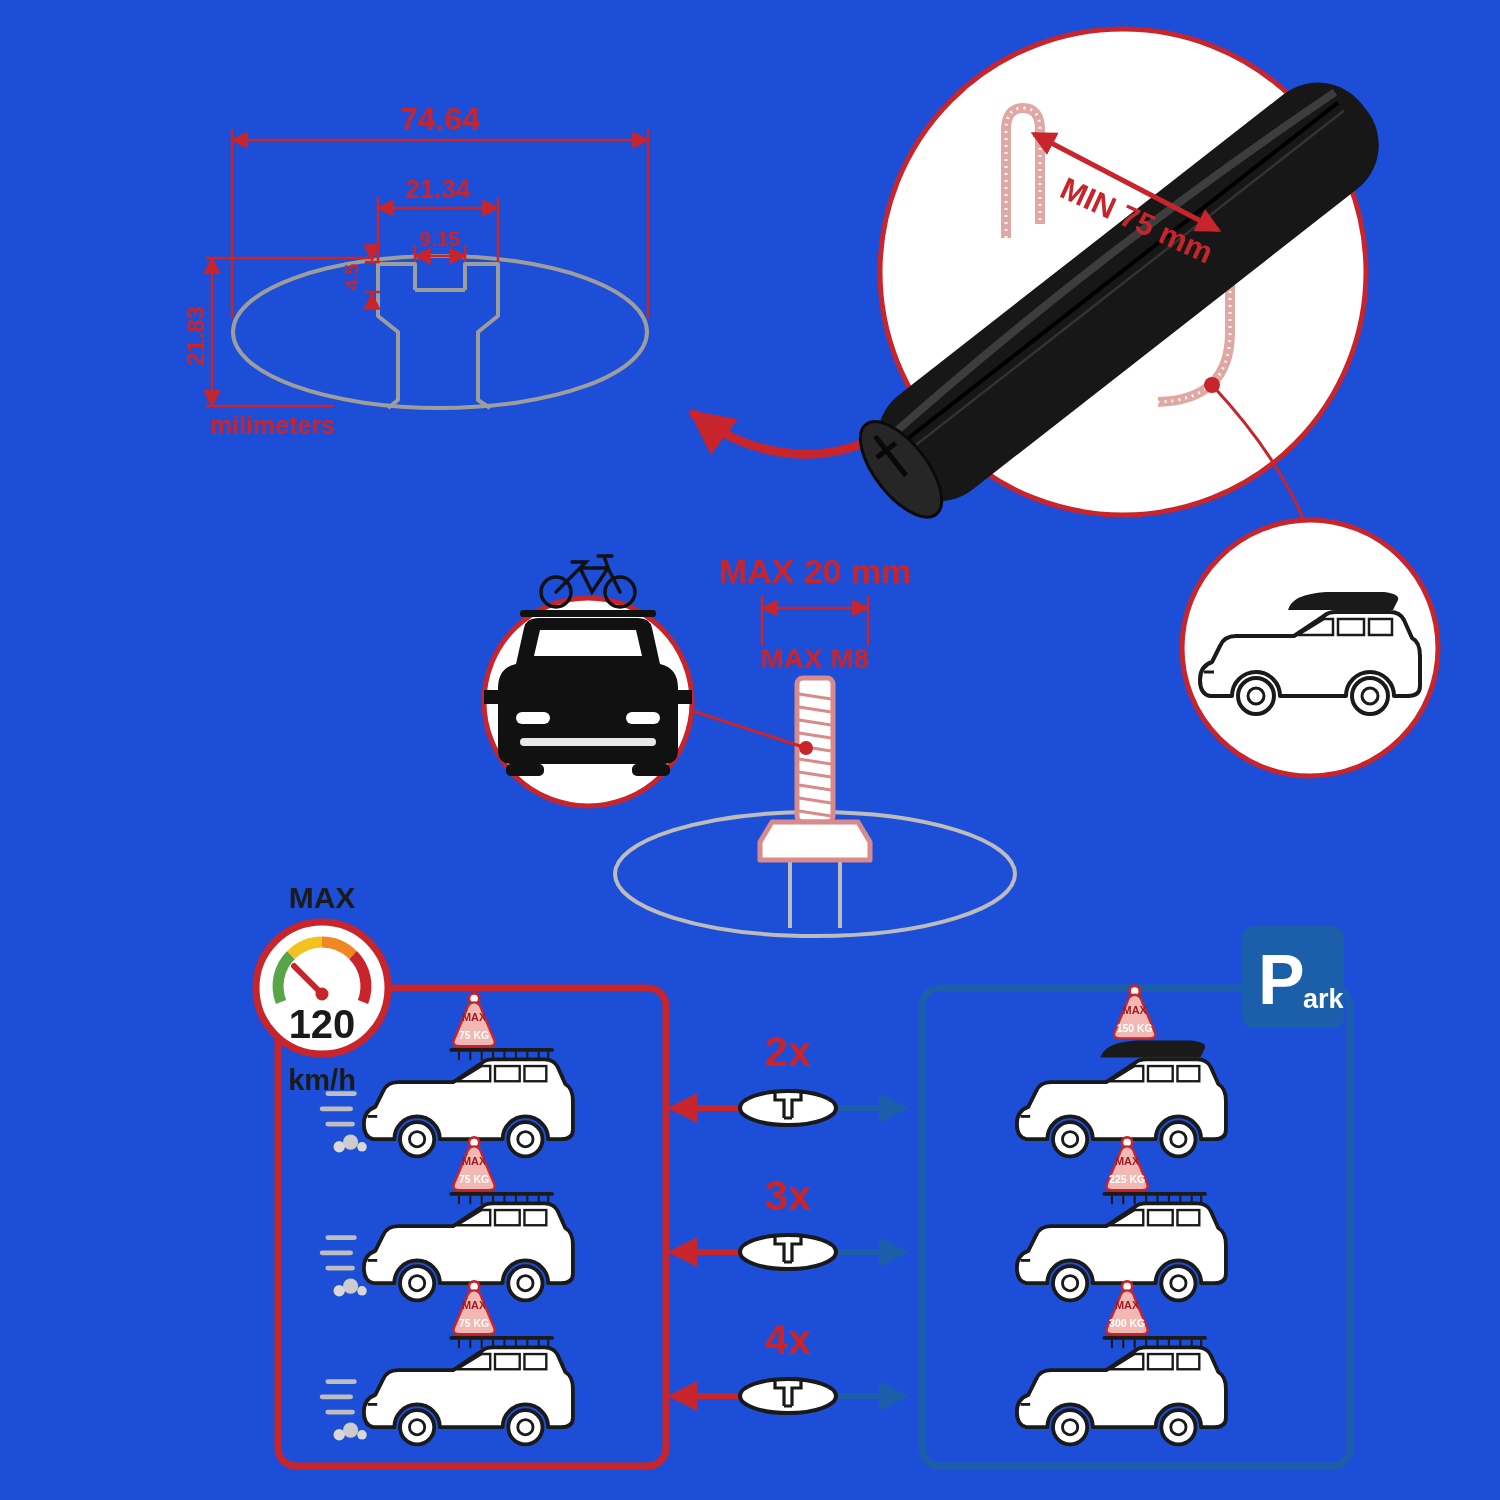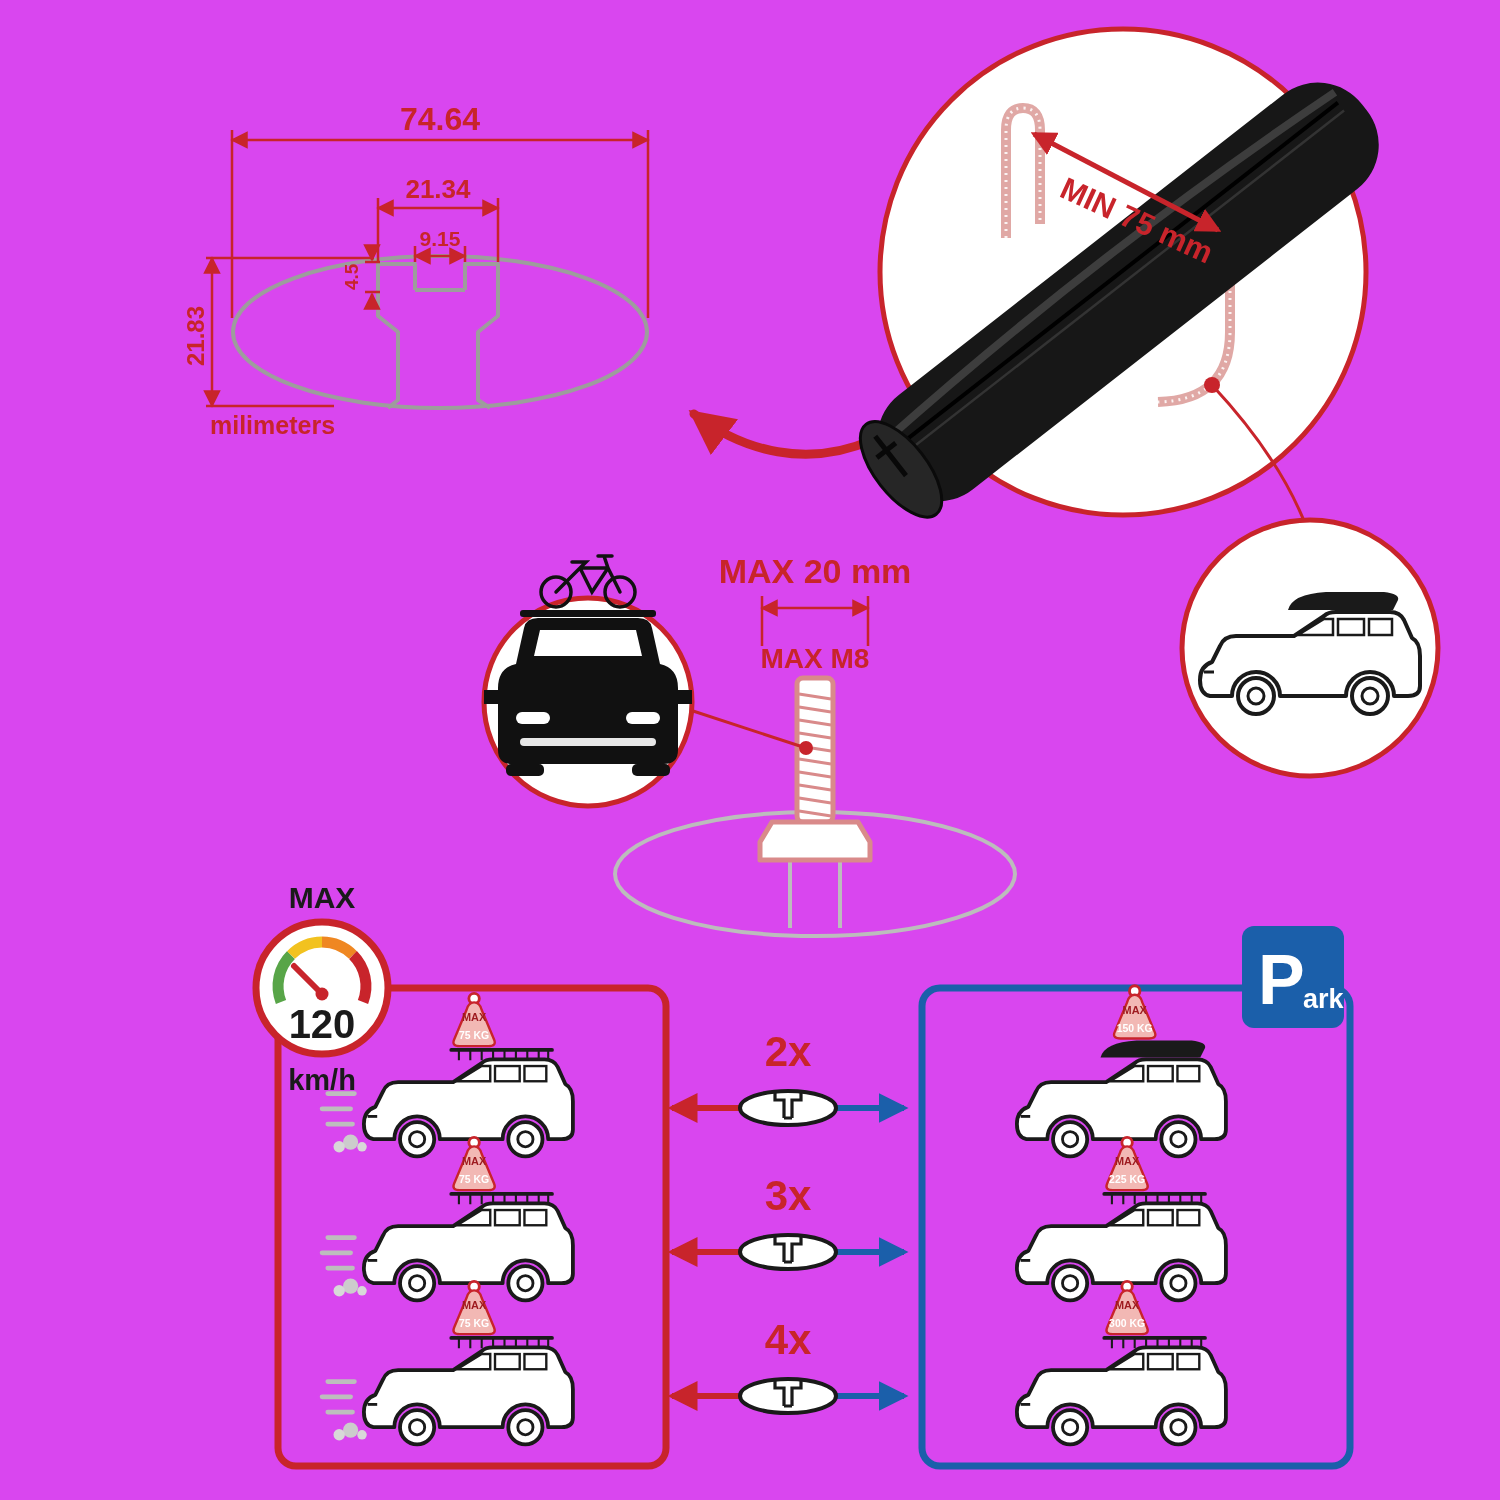--- a/index.html
+++ b/index.html
@@ -1,16 +1,16 @@
 <!DOCTYPE html>
 <html><head>
 <meta charset="utf-8">
 <style>
   html,body{margin:0;padding:0;background:#ffffff;}
-  .canvas{width:1500px;height:1500px;position:relative;background:#d946ef;overflow:hidden;}
+  .canvas{width:1500px;height:1500px;position:relative;background:#1d4ed8;overflow:hidden;}
   svg{display:block;}
   text{font-family:"Liberation Sans","DejaVu Sans",sans-serif;}
   .t-red{fill:#C8242B;font-weight:700;}
   .t-darkred{fill:#9E1B20;font-weight:700;}
   .t-black{fill:#1a1a1a;font-weight:700;}
   .t-white{fill:#ffffff;font-weight:700;}
 </style>
 </head>
 <body>
 

